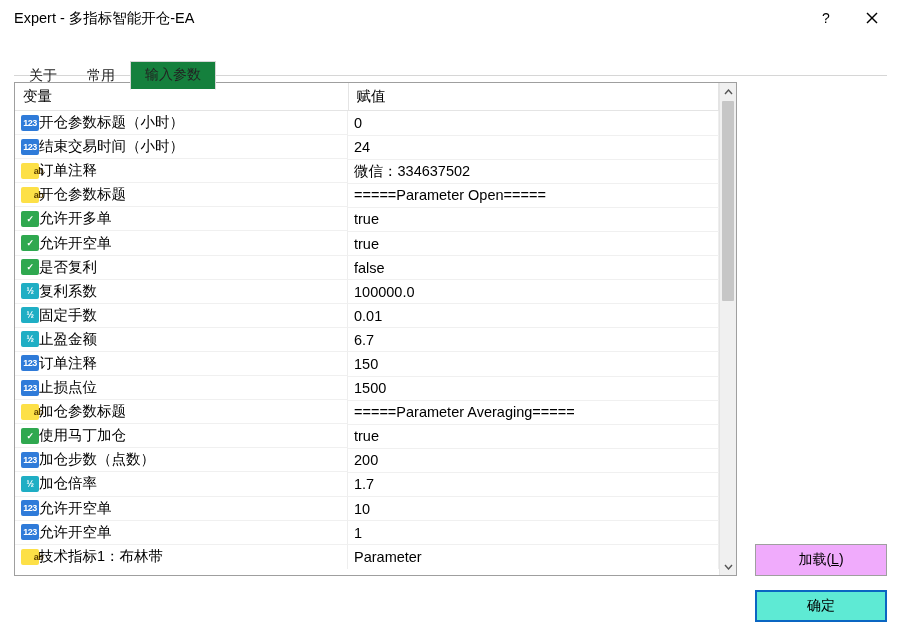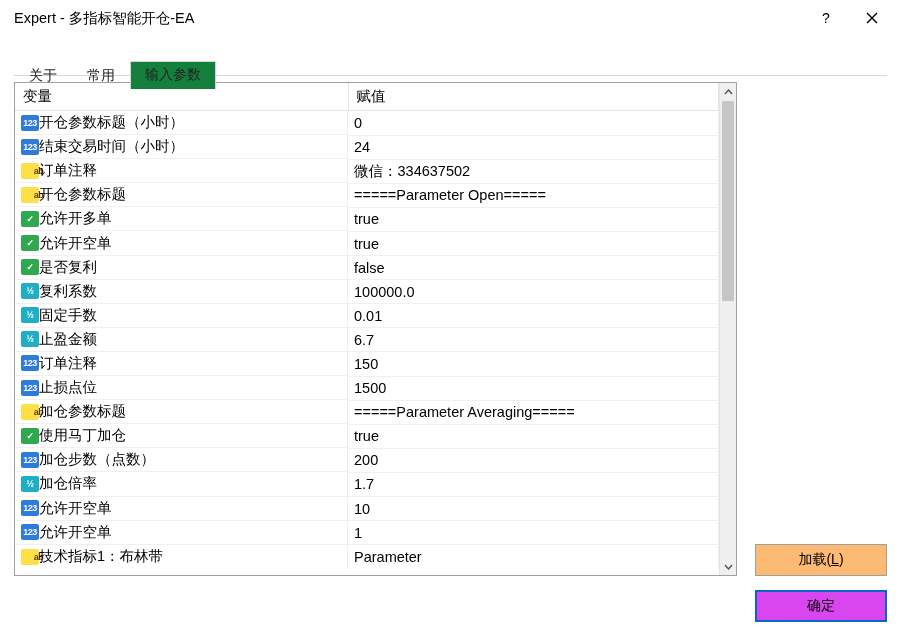--- a/index.html
+++ b/index.html
@@ -163,38 +163,38 @@
     width: 132px;
     display: flex;
     flex-direction: column;
     justify-content: flex-end;
     gap: 12px;
     padding-bottom: 0;
   }
   .btn {
     height: 32px;
     border: 1px solid #9f9f9f;
-    background: #fdba74;
+    background: #f0abfc;
     display: flex; align-items: center; justify-content: center;
     font-size: 14px;
     cursor: default;
   }
   .btn .mn { text-decoration: underline; }
 
   
   .bottom-btns {
     display: flex;
     justify-content: flex-end;
     gap: 18px;
     margin-top: 14px;
   }
   .bottom-btns .btn { width: 132px; }
   .bottom-btns .btn.primary {
     border: 2px solid #0a66c2;
-    background: #d946ef;
+    background: #5eead4;
   }
 </style>
 </head>
 <body>
 
 <div class="titlebar">
   <div class="title">Expert - 多指标智能开仓-EA</div>
   <div class="sysbtn">
     <span>?</span>
   </div>

